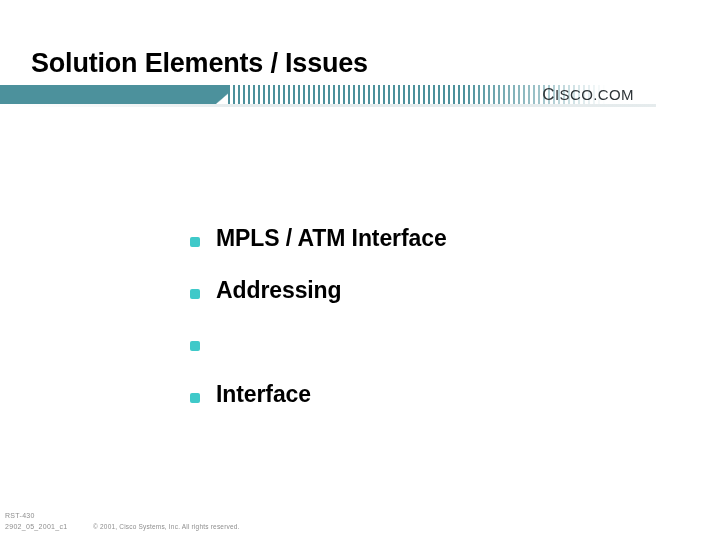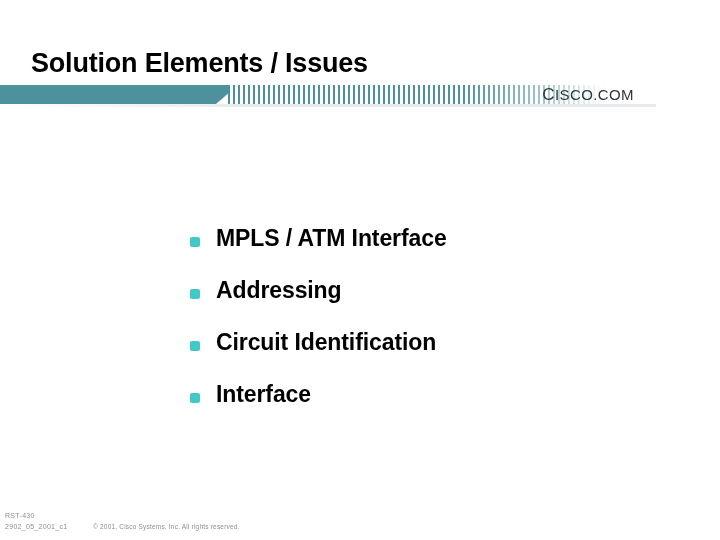--- a/index.html
+++ b/index.html
@@ -191,21 +191,20 @@
       <span class="bullet-text">MPLS / ATM Interface</span>
     </div>
 
     <div class="bullet-row">
       <span class="bullet-dot"></span>
       <span class="bullet-text">Addressing</span>
     </div>
 
     <div class="bullet-row">
       <span class="bullet-dot"></span>
-      <span class="bullet-text">Circuit Identification</span>
     </div>
 
     <div class="bullet-row">
       <span class="bullet-dot"></span>
       <span class="bullet-text">Interface</span>
     </div>
 
   </div>
 
   <div id="footer">

